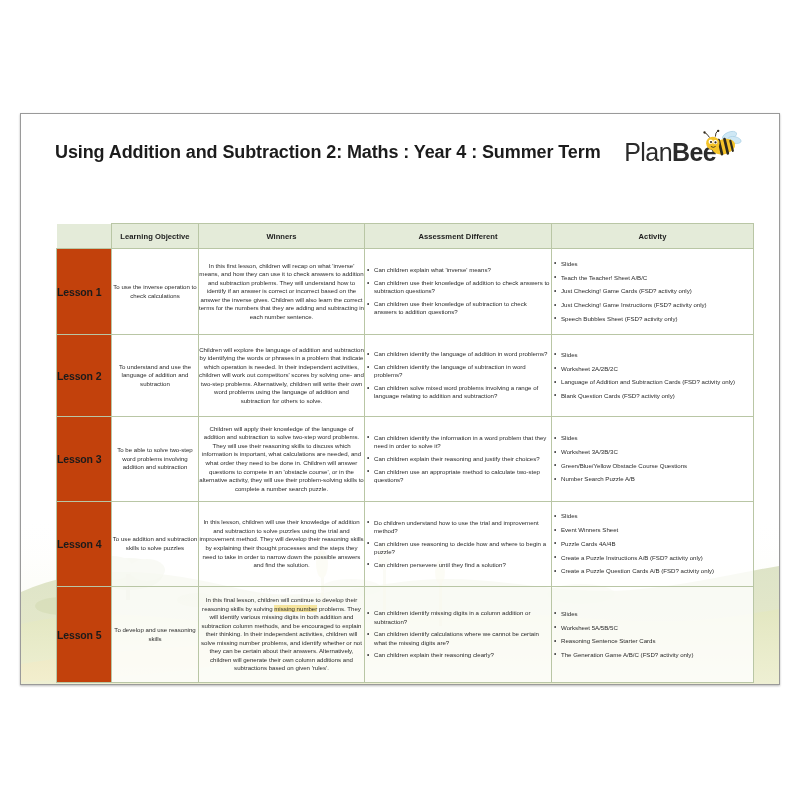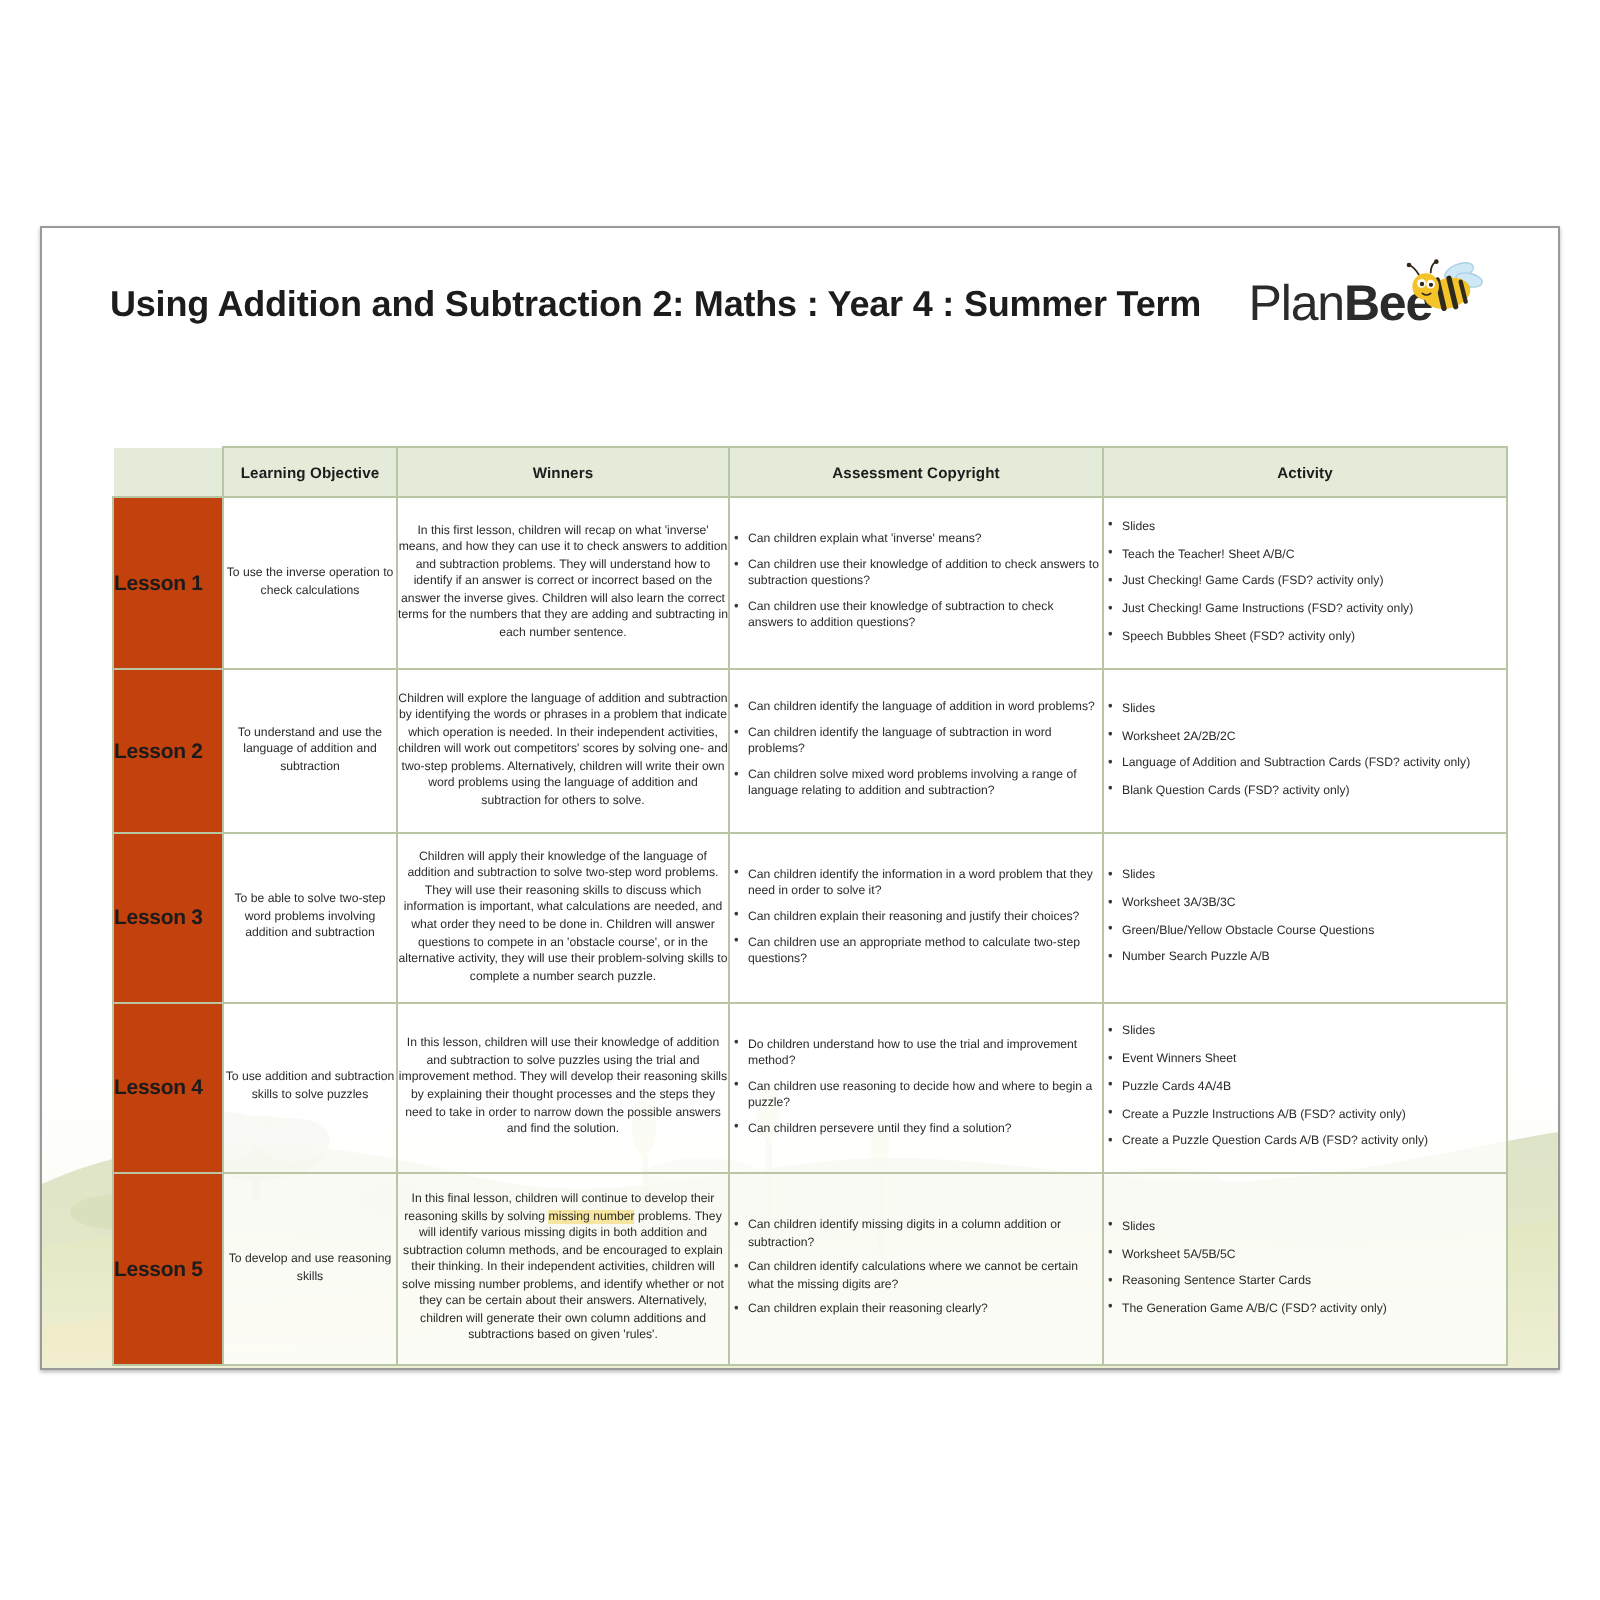--- a/index.html
+++ b/index.html
@@ -283,21 +283,21 @@
           <col class="c-obj">
           <col class="c-over">
           <col class="c-ass">
           <col class="c-res">
       </colgroup>
       <thead>
         <tr>
           <th class="sp-lesson"></th>
           <th>Learning Objective</th>
           <th>Winners</th>
-          <th>Assessment Copyright</th>
+          <th>Assessment Different</th>
           <th>Activity</th>
         </tr>
       </thead>
       <tbody>
           <tr style="height: 86px;">
             <td class="lesson-cell">Lesson 1</td>
             <td class="obj-cell">To use the inverse operation to check calculations</td>
             <td class="over-cell">In this first lesson, children will recap on what 'inverse' means, and how they can use it to check answers to addition and subtraction problems. They will understand how to identify if an answer is correct or incorrect based on the answer the inverse gives. Children will also learn the correct terms for the numbers that they are adding and subtracting in each number sentence.</td>
             <td class="list-cell ass-cell">
               <ul>

